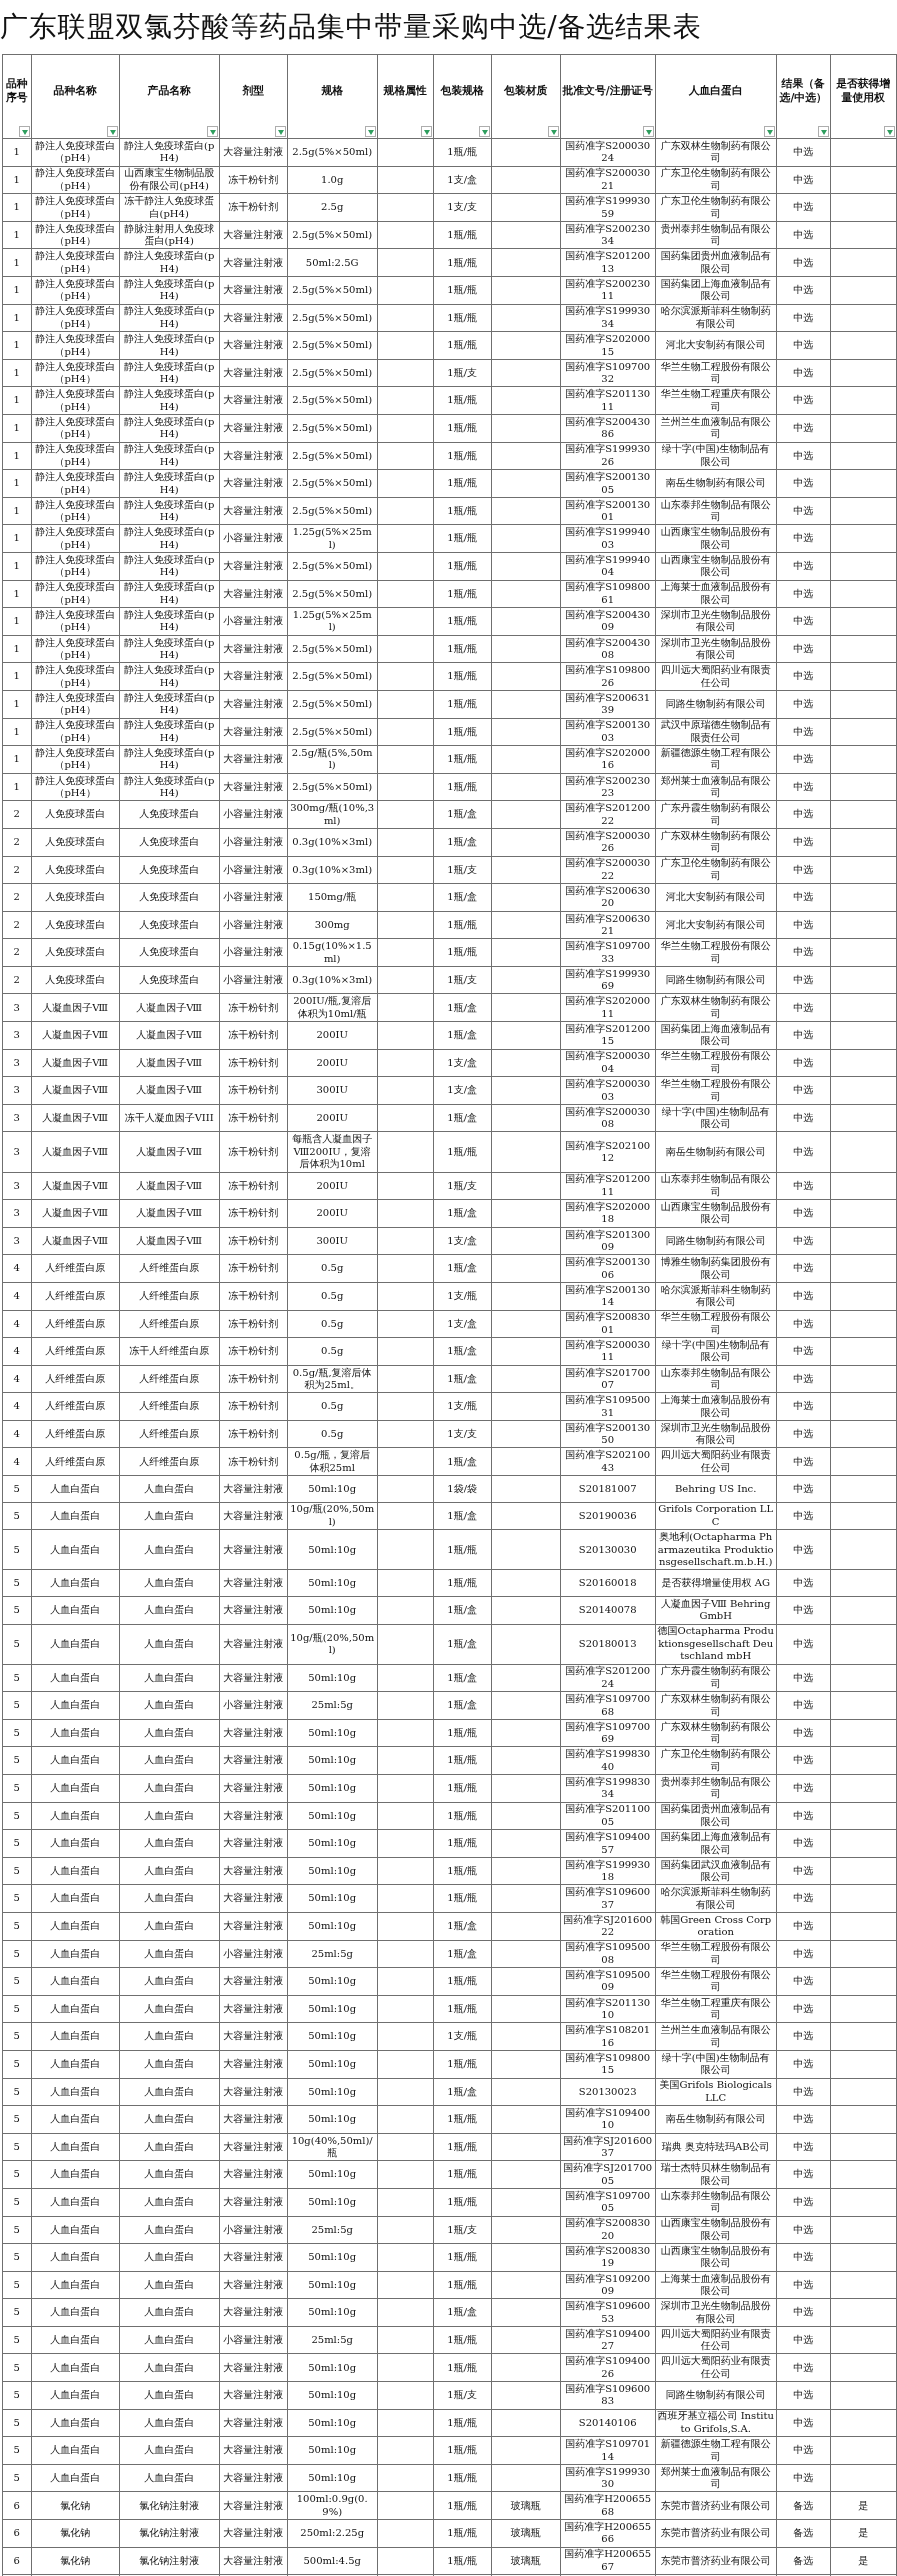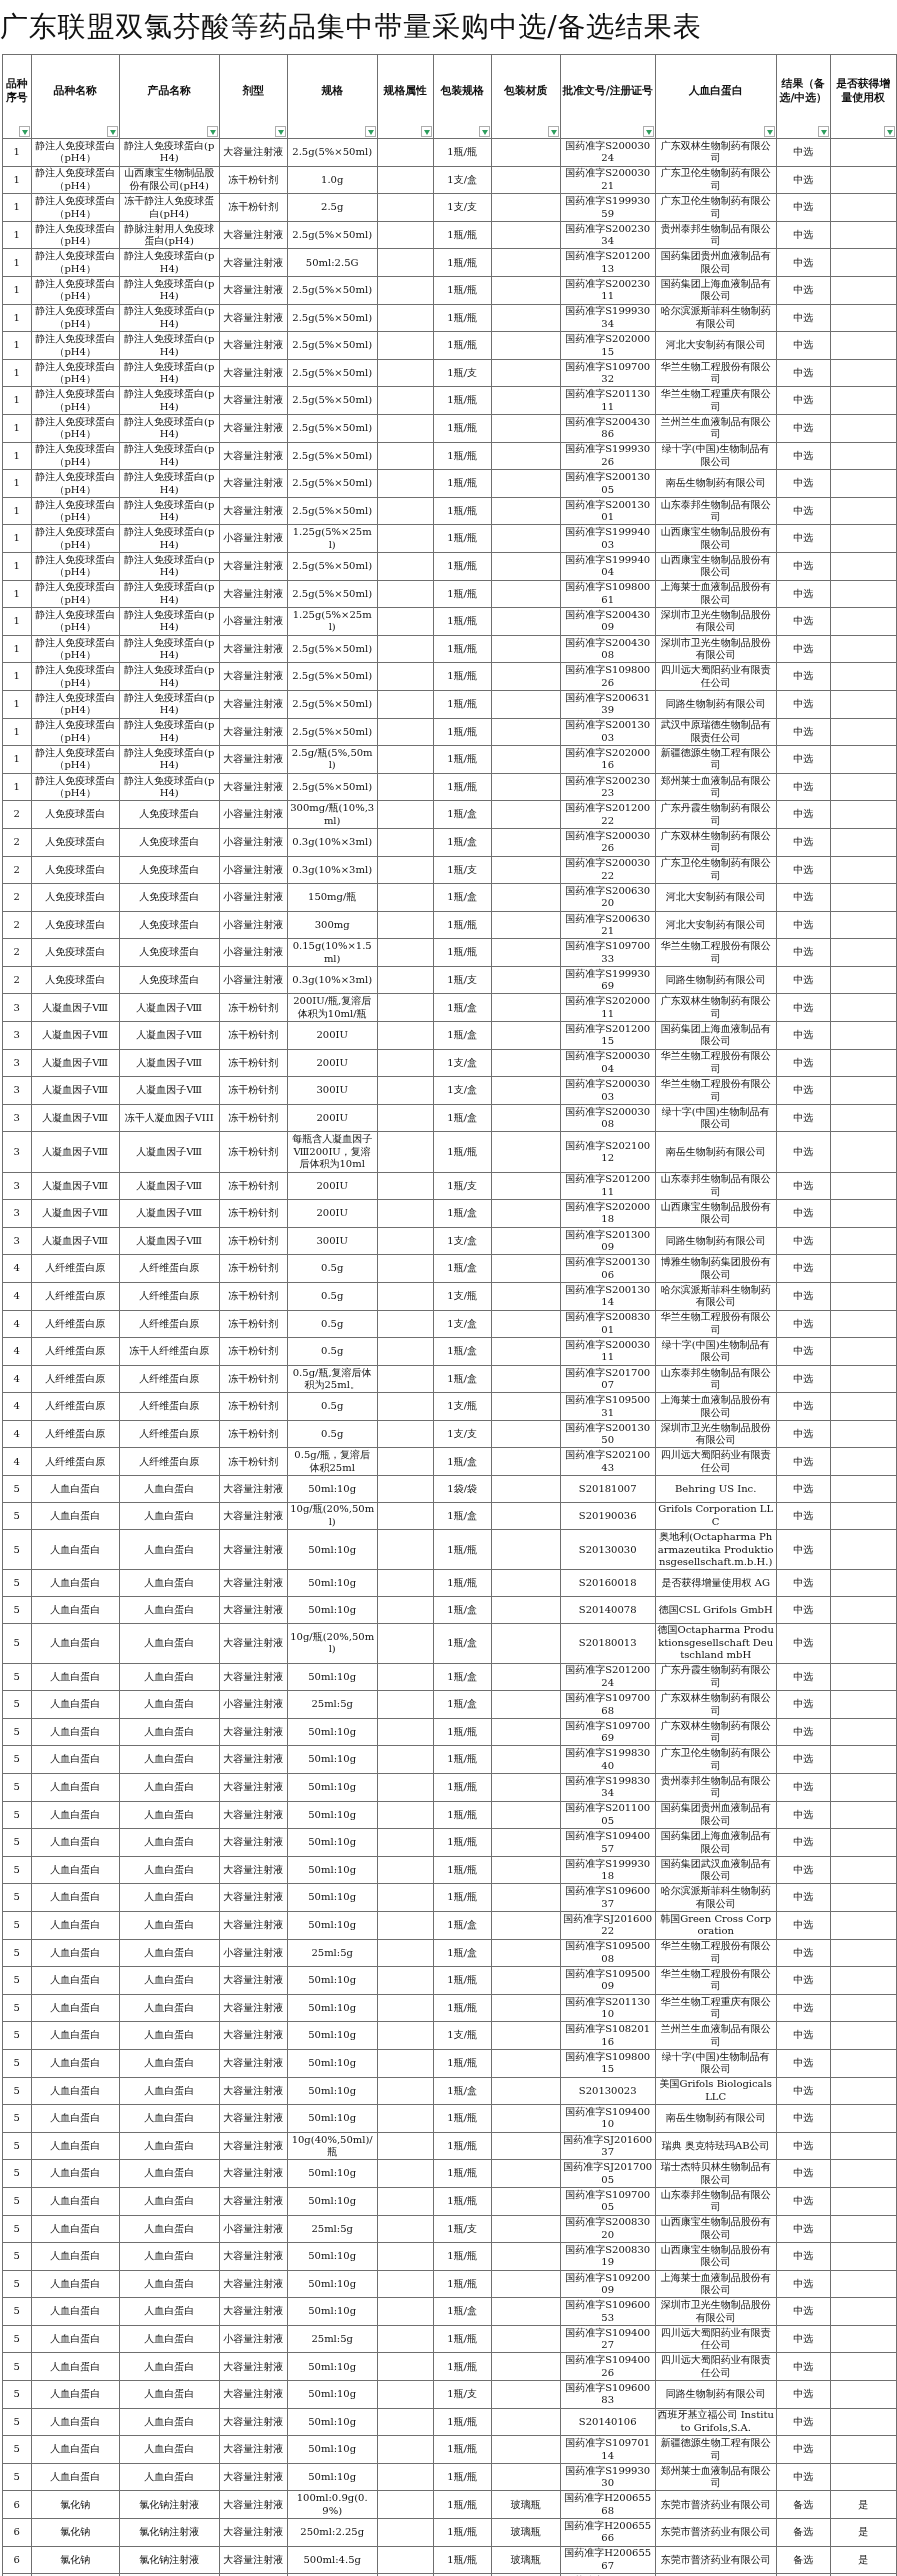--- a/index.html
+++ b/index.html
@@ -787,21 +787,21 @@
         <tr>
           <td>5</td>
           <td>人血白蛋白</td>
           <td>人血白蛋白</td>
           <td>大容量注射液</td>
           <td>50ml:10g</td>
           <td></td>
           <td>1瓶/盒</td>
           <td></td>
           <td>S20140078</td>
-          <td>德国CSL Grifols GmbH</td>
+          <td>人凝血因子Ⅷ Behring GmbH</td>
           <td>中选</td>
           <td></td>
         </tr>
         <tr>
           <td>5</td>
           <td>人血白蛋白</td>
           <td>人血白蛋白</td>
           <td>大容量注射液</td>
           <td>10g/瓶(20%,50ml)</td>
           <td></td>

